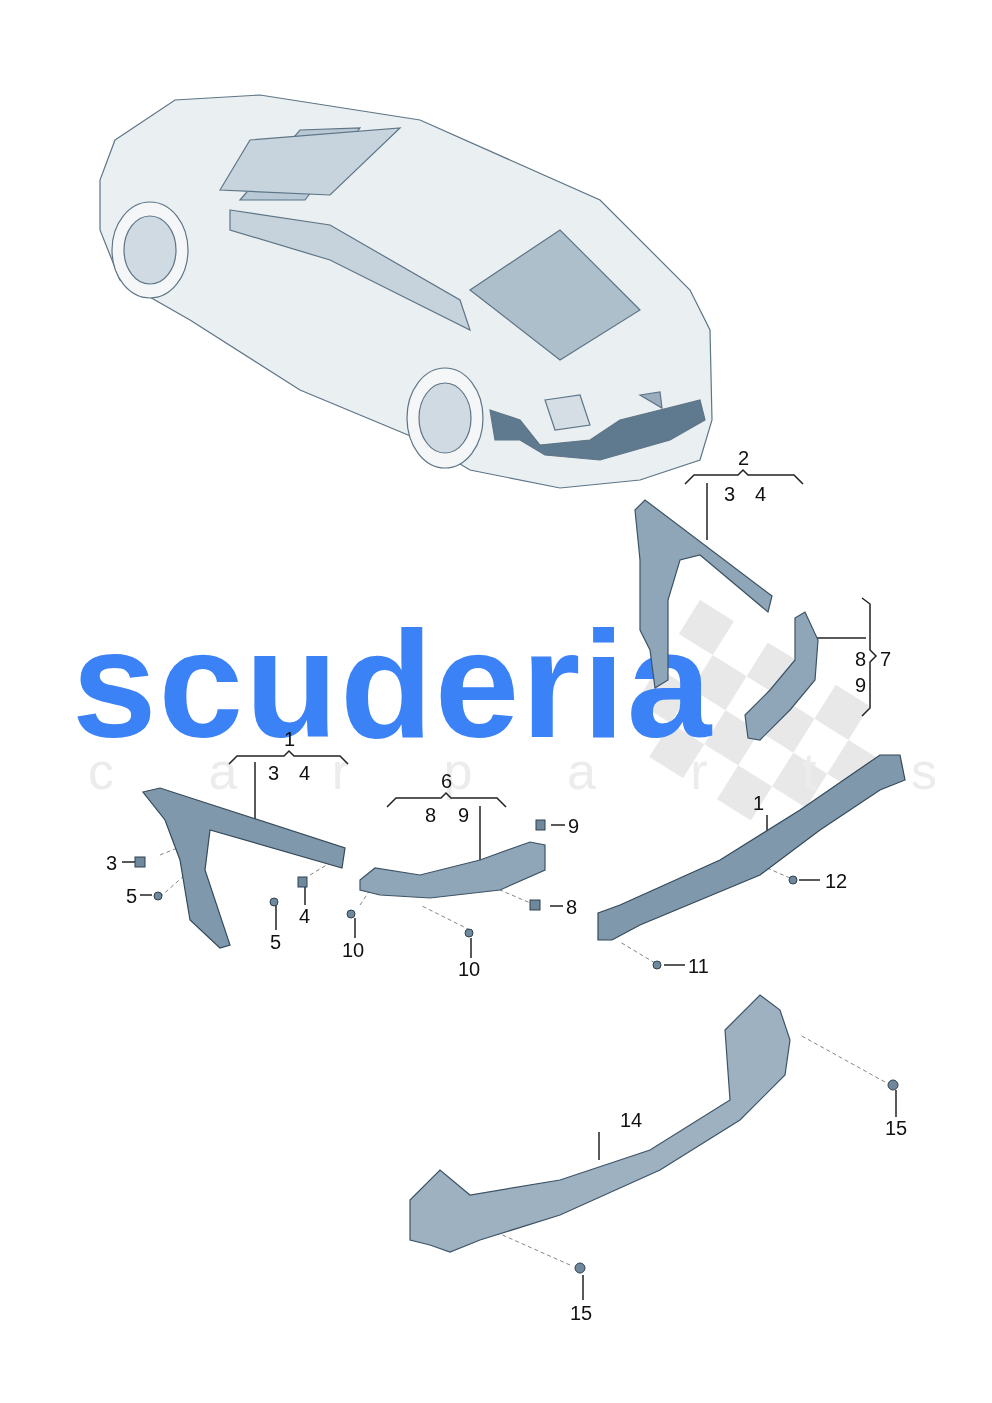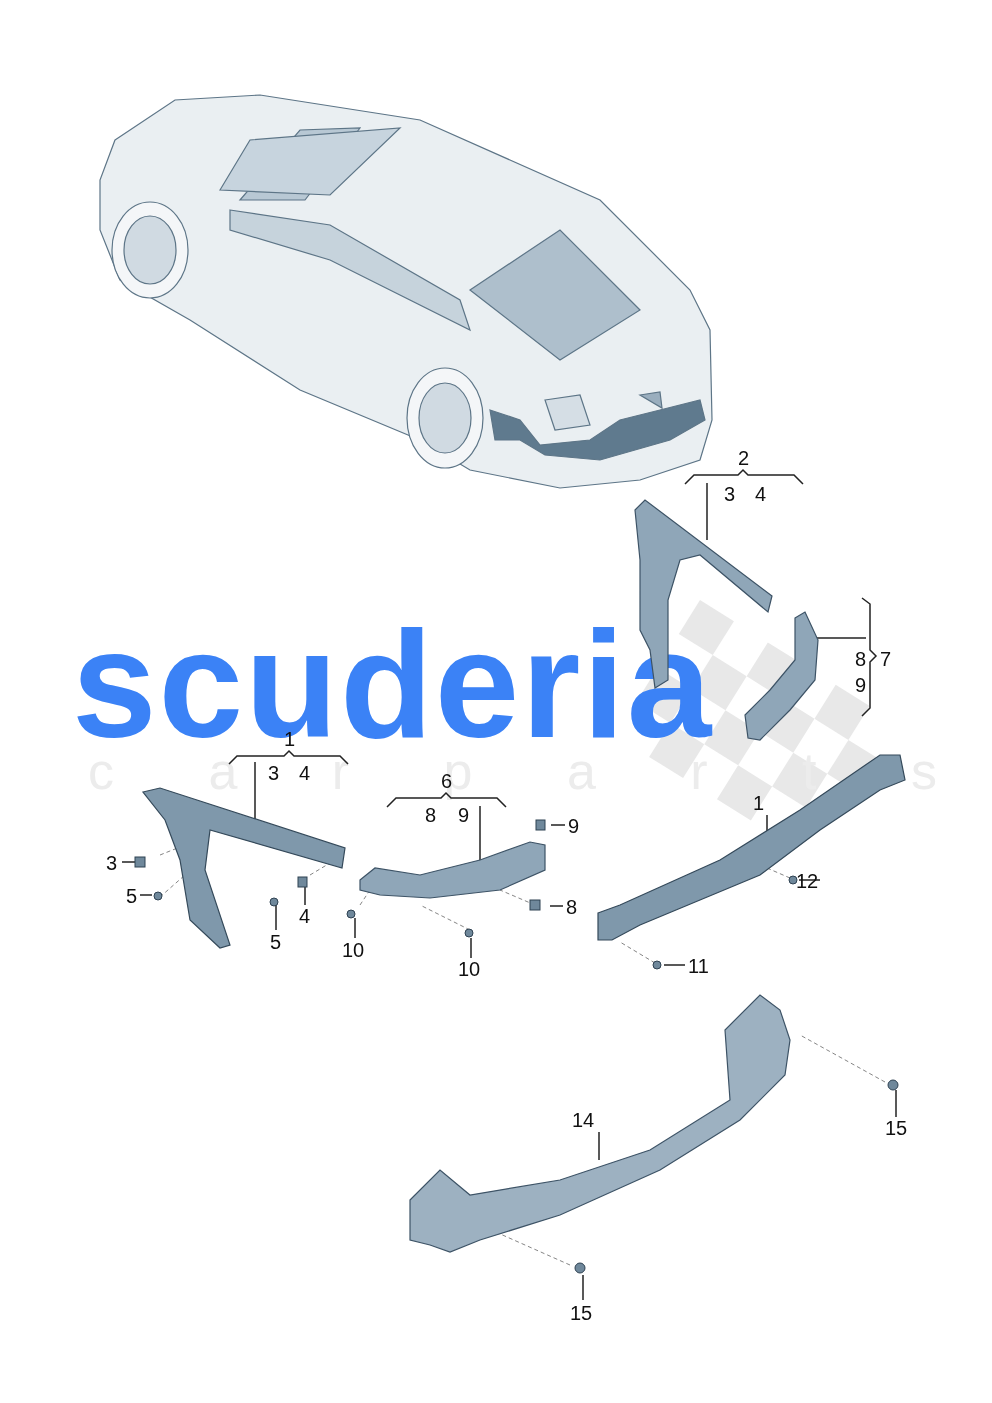--- a/index.html
+++ b/index.html
@@ -142,18 +142,18 @@
 
   <div class="lbl" style="left:106px;top:853px">3</div>
   <div class="lbl" style="left:126px;top:886px">5</div>
   <div class="lbl" style="left:270px;top:932px">5</div>
   <div class="lbl" style="left:299px;top:906px">4</div>
   <div class="lbl" style="left:568px;top:816px">9</div>
   <div class="lbl" style="left:566px;top:897px">8</div>
   <div class="lbl" style="left:342px;top:940px">10</div>
   <div class="lbl" style="left:458px;top:959px">10</div>
   <div class="lbl" style="left:753px;top:793px">1</div>
-  <div class="lbl" style="left:796px;top:871px">12</div>
+  <div class="lbl" style="left:825px;top:871px">12</div>
   <div class="lbl" style="left:688px;top:956px">11</div>
-  <div class="lbl" style="left:572px;top:1110px">14</div>
+  <div class="lbl" style="left:620px;top:1110px">14</div>
   <div class="lbl" style="left:885px;top:1118px">15</div>
   <div class="lbl" style="left:570px;top:1303px">15</div>
 </div>
 
 </body></html>

